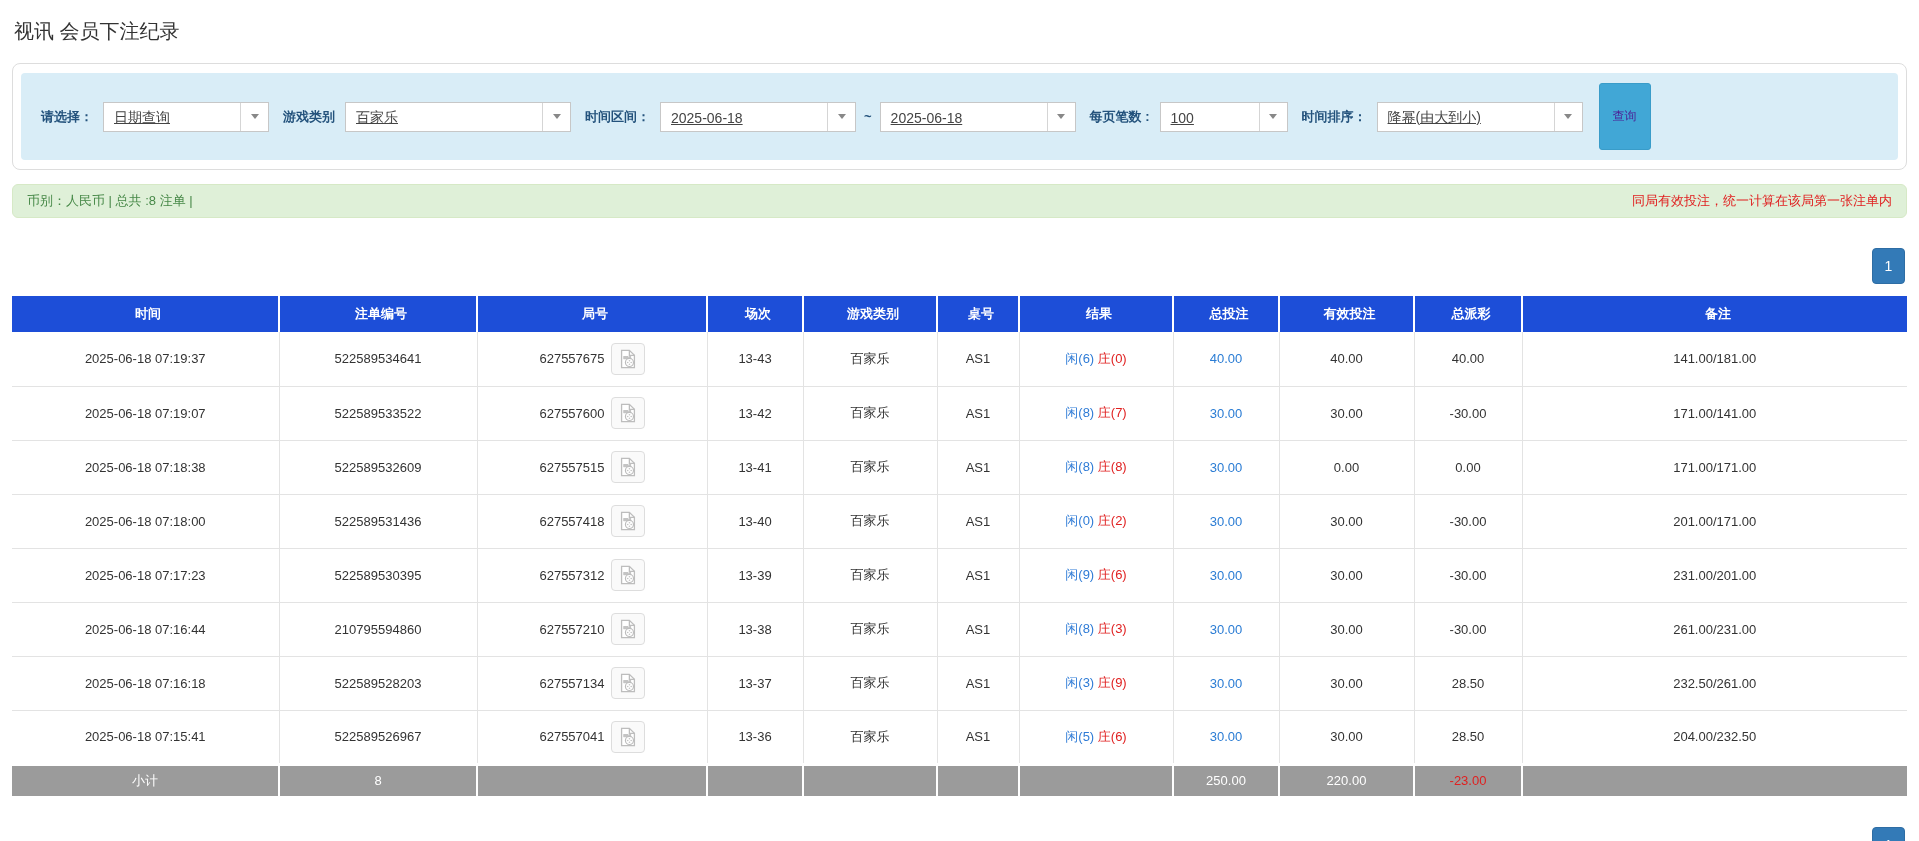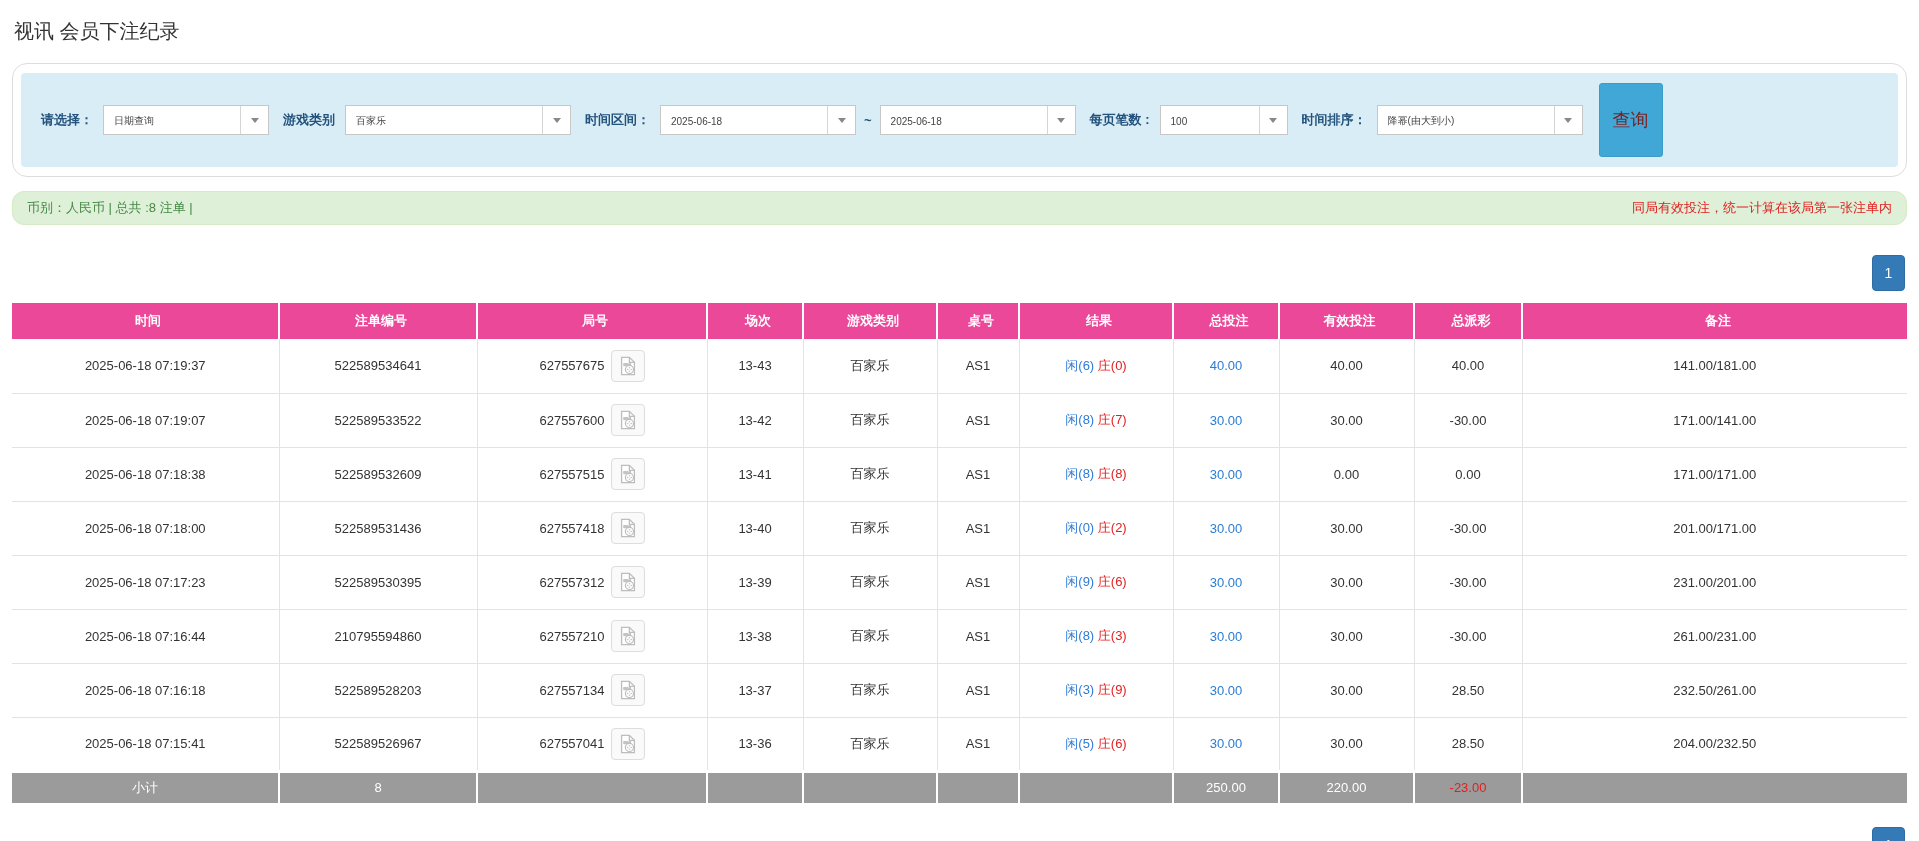--- a/index.html
+++ b/index.html
@@ -3,43 +3,43 @@
 <meta charset="utf-8">
 <style>
   * { box-sizing: border-box; margin: 0; padding: 0; }
   html, body { width: 1919px; height: 841px; overflow: hidden; background: #fff;
     font-family: "Liberation Sans", "DejaVu Sans", sans-serif; color: #333; }
   .page { position: relative; width: 1919px; height: 841px; padding: 16px 12px 0 12px; }
 
   .page-title { font-size: 20px; font-weight: 400; color: #333; margin: 2px 0 18px 2px; }
 
   
-  .filter-panel { border: 1px solid #ddd; border-radius: 15px; background: #fff; padding: 9px 8px; margin-bottom: 14px; }
+  .filter-panel { border: 1px solid #ddd; border-radius: 8px; background: #fff; padding: 9px 8px; margin-bottom: 14px; }
   .filter-bar { background: #d9edf7; border-radius: 4px; padding: 10px 14px; display: flex; align-items: center; gap: 8px; white-space: nowrap; }
   .f-label { font-size: 13px; font-weight: bold; color: #23527c; margin: 0 2px 0 6px; }
   .combo { display: inline-flex; align-items: stretch; background: #fff; border: 1px solid #c7c7c7; height: 30px; }
-  .combo .combo-text { padding: 15px 10px; font-size: 10px; color: #444; display: flex; align-items: center; }
+  .combo .combo-text { padding: 15px 10px; font-size: 14px; color: #444; display: flex; align-items: center; text-decoration: underline; }
   .combo .combo-arrow { width: 28px; border-left: 1px solid #d5d5d5; display: flex; align-items: center; justify-content: center; cursor: pointer; }
   .caret-down { width: 0; height: 0; border-left: 4px solid transparent; border-right: 4px solid transparent; border-top: 5px solid #888; }
   .tilde { font-size: 13px; color: #23527c; font-weight: bold; }
-  .btn-search { background: #41a7d6; color: #7f1d1d; border: 1px solid #399cc9; border-radius: 3px; font-size: 18px; padding: 24px 13px; margin-left: 8px; cursor: pointer; }
+  .btn-search { background: #41a7d6; color: #4c1d95; border: 1px solid #399cc9; border-radius: 3px; font-size: 12px; padding: 24px 13px; margin-left: 8px; cursor: pointer; }
 
   
-  .summary-bar { background: #dff0d8; border: 1px solid #d6e9c6; border-radius: 12px; height: 34px; display: flex; align-items: center; justify-content: space-between; padding: 0 14px; font-size: 13px; }
+  .summary-bar { background: #dff0d8; border: 1px solid #d6e9c6; border-radius: 6px; height: 34px; display: flex; align-items: center; justify-content: space-between; padding: 0 14px; font-size: 13px; }
   .summary-left { color: #468847; }
   .summary-right { color: #e02020; }
 
   
   .pager-row { display: flex; justify-content: flex-end; margin: 30px 2px 12px 0; }
   .page-btn { min-width: 33px; height: 36px; background: #337ab7; color: #fff; border: 1px solid #2e6da4; border-radius: 4px; font-size: 14px; display: flex; align-items: center; justify-content: center; cursor: pointer; }
   .pager-bottom { position: absolute; right: 14px; top: 827px; }
 
   
   table.bets { width: 1895px; border-collapse: collapse; table-layout: fixed; font-size: 13px; }
-  table.bets th { background: #ec4899; color: #fff; font-weight: bold; height: 36px; border-right: 2px solid #fff; text-align: center; padding-left: 6px; }
+  table.bets th { background: #1d4ed8; color: #fff; font-weight: bold; height: 36px; border-right: 2px solid #fff; text-align: center; padding-left: 6px; }
   table.bets th:last-child { border-right: none; }
   table.bets td { height: 54px; text-align: center; border-right: 1px solid #e3e3e3; border-bottom: 1px solid #e3e3e3; color: #333; background: #fff; }
   table.bets td:last-child { border-right: none; }
   .round-cell { display: inline-flex; align-items: center; gap: 6px; justify-content: center; }
   .video-btn { width: 34px; height: 32px; border: 1px solid #ddd; border-radius: 4px; background: #fafafa; display: inline-flex; align-items: center; justify-content: center; cursor: pointer; }
   .res-player { color: #2e7bd6; }
   .res-banker { color: #e02020; }
   .bet-link { color: #2a7cd4; cursor: pointer; text-decoration: none; }
   td.neg, tr.foot td.neg { color: #e02020; margin-left: 36px; }
   tr.foot td { background: #9b9b9b; color: #fff; height: 32px; border-right: 2px solid #fff; border-bottom: none; border-top: 3px solid #fff; }

